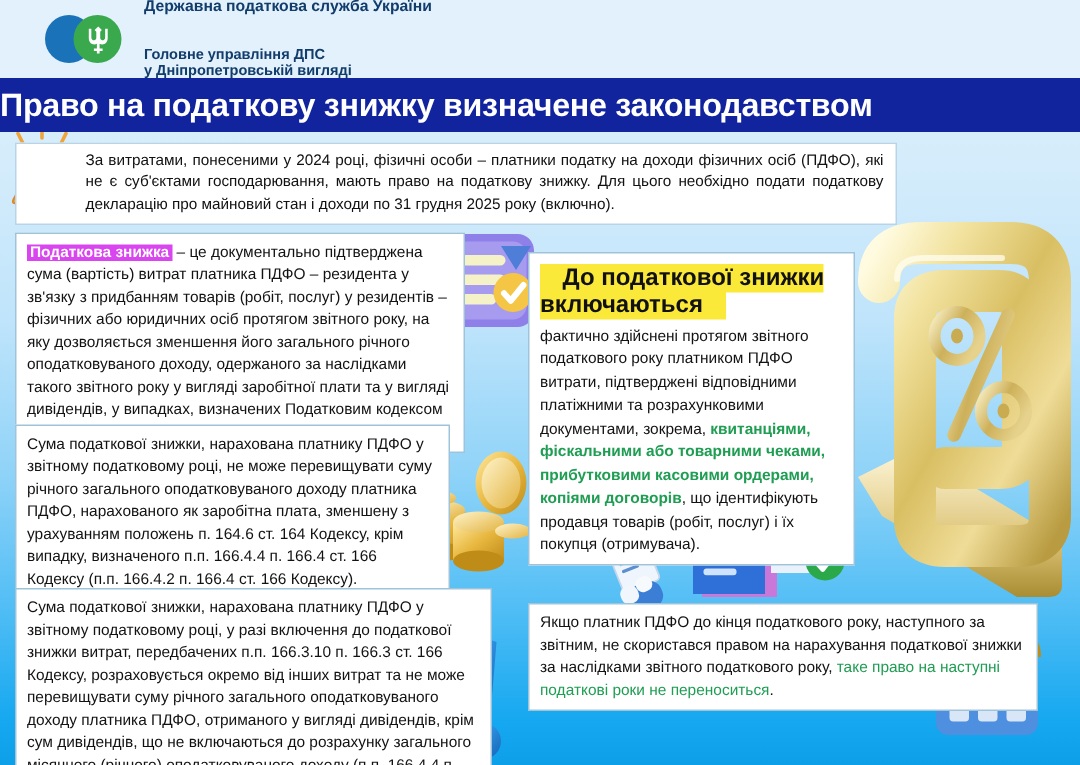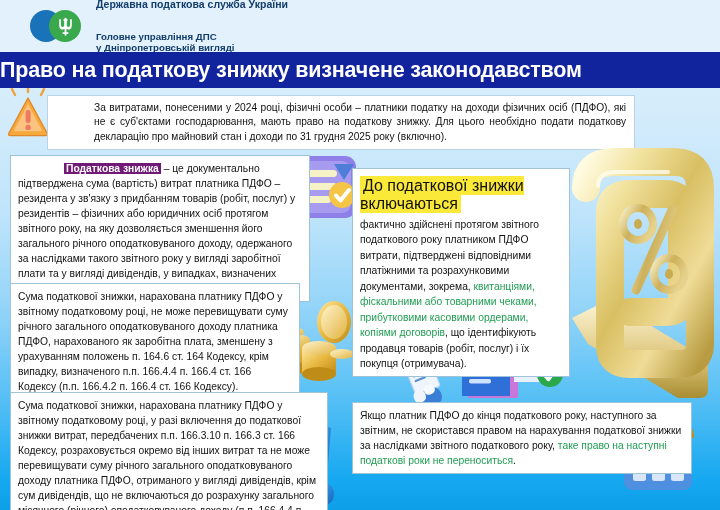--- a/index.html
+++ b/index.html
@@ -106,21 +106,20 @@
 
   
   #intro-box {
     position: absolute;
     left: 10px; top: 95px;
     width: 588px;
     min-height: 52px;
     background: #ffffff;
     border: 1px solid #b9d4e6;
     padding: 5px 8px 5px 46px;
-    margin-left: 37px;
   }
   #intro-box .intro-text {
     font-size: 10.2px;
     line-height: 1.42;
     color: #111111;
     text-align: justify;
   }
 
   .warn-icon {
     position: absolute;
@@ -135,34 +134,33 @@
     border: 1px solid #9fc4da;
     padding: 5px 7px;
   }
   .card p {
     font-size: 10.3px;
     line-height: 1.46;
     color: #121212;
   }
 
   .hl-blue {
-    background: #701a75;
+    background: #d946ef;
     color: #ffffff;
     font-weight: bold;
     padding: 0 2px;
-    margin-left: 46px;
   }
   .hl-yellow {
     background: #fbe93a;
     color: #111111;
-    font-weight: normal;
-    padding: 1px 3px;
+    font-weight: bold;
+    padding: 1px 15px;
   }
   .green-txt { color: #1f9d52; }
-  .bold-txt { font-weight: normal; }
+  .bold-txt { font-weight: bold; }
 
   
   #card-definition { left: 10px;  top: 155px; width: 300px; }
   #card-limit      { left: 10px;  top: 283px; width: 290px; }
   #card-dividends  { left: 10px;  top: 392px; width: 318px; }
   #card-included   { left: 352px; top: 168px; width: 218px; padding-top: 8px; }
   #card-carry      { left: 352px; top: 402px; width: 340px; }
 
   #card-included .head-line { margin-bottom: 4px; }
   #card-included p { font-size: 10.3px; line-height: 1.5; }

